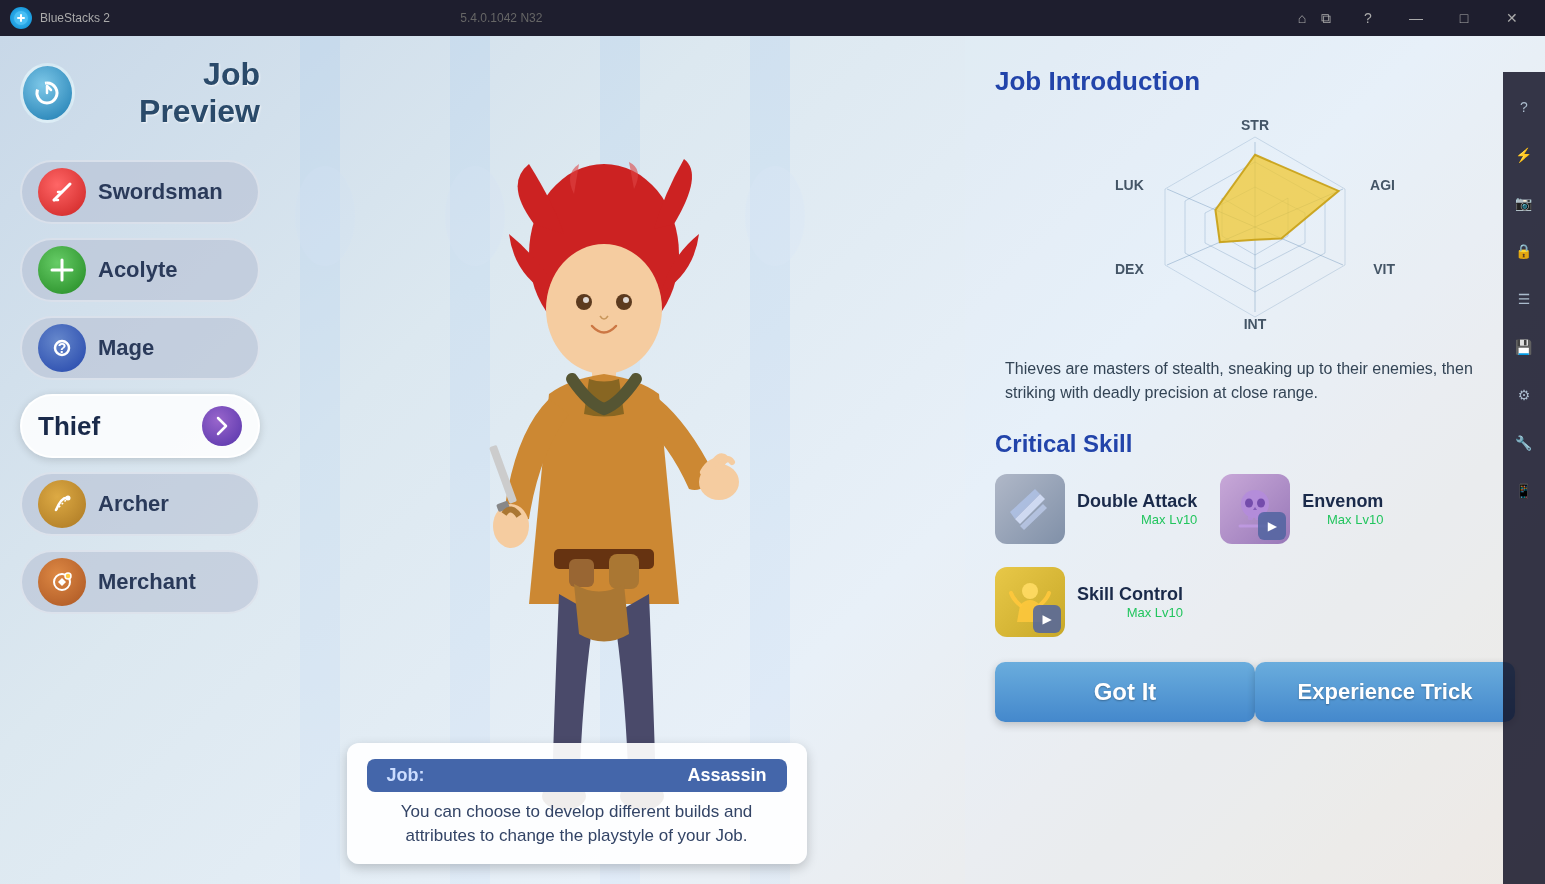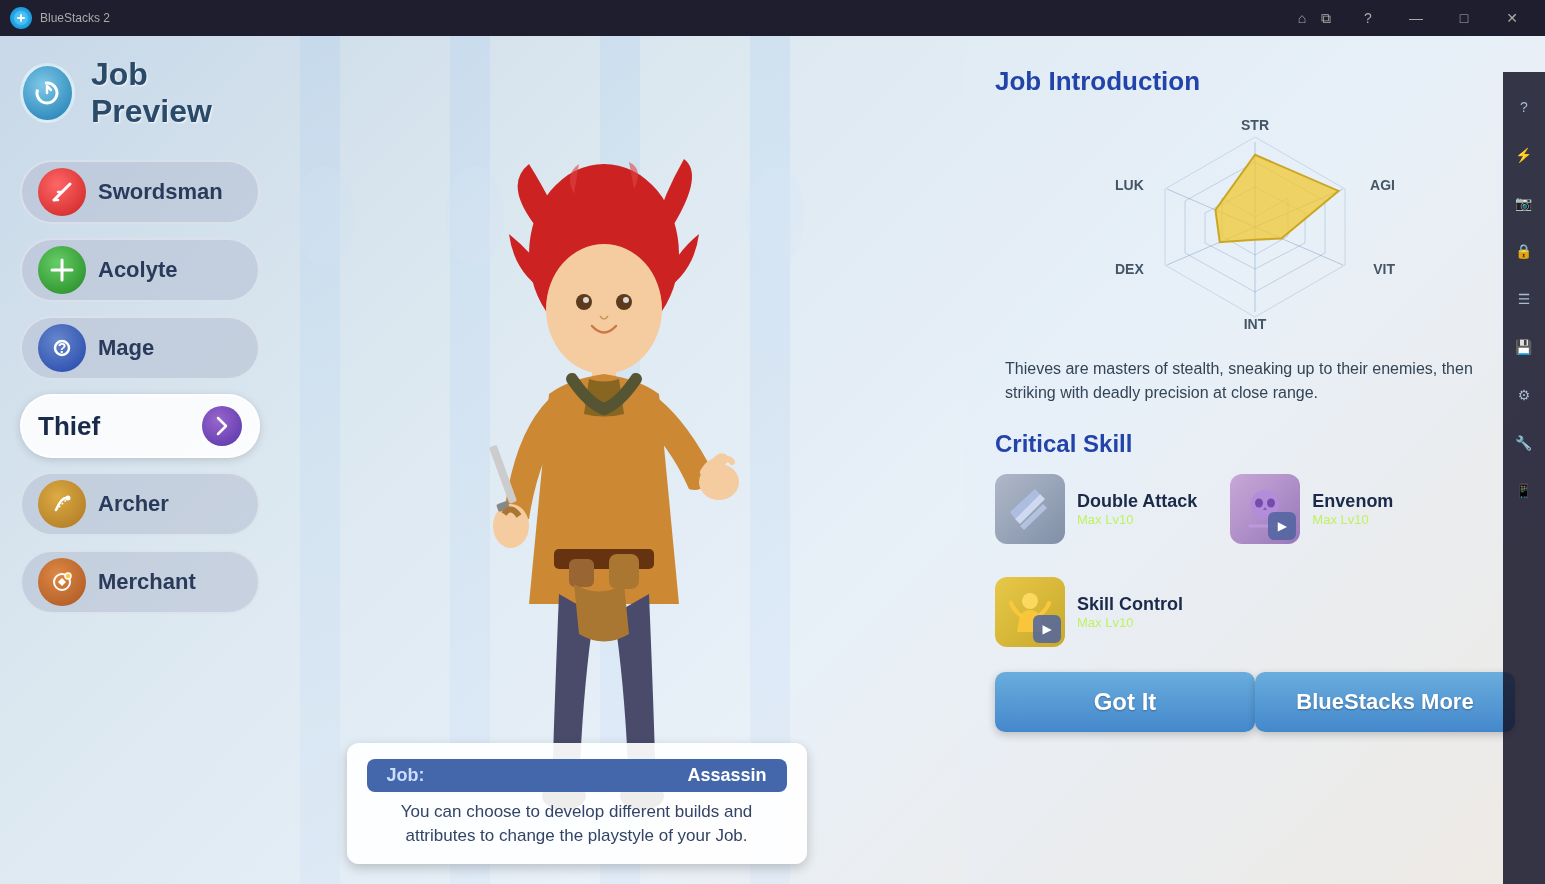--- a/index.html
+++ b/index.html
@@ -110,20 +110,21 @@
       display: flex;
       align-items: center;
       justify-content: center;
       font-size: 24px;
     }
     .page-title-text {
       font-size: 32px;
       font-weight: bold;
       color: #2a4a6a;
       text-shadow: 1px 1px 2px rgba(255,255,255,0.8);
+      text-align: right;
     }
 
     
     .job-list {
       display: flex;
       flex-direction: column;
       gap: 14px;
     }
     .job-item {
       display: flex;
@@ -264,21 +265,21 @@
     
     .critical-skill-title {
       font-size: 24px;
       font-weight: bold;
       color: #2244aa;
       margin-bottom: 16px;
     }
     .skills-grid {
       display: flex;
       flex-wrap: wrap;
-      gap: 33px;
+      gap: 23px;
       margin-bottom: 25px;
     }
     .skill-item {
       display: flex;
       align-items: center;
       gap: 12px;
     }
     .skill-icon-box {
       width: 70px;
       height: 70px;
@@ -308,21 +309,22 @@
       font-size: 12px;
     }
     .skill-info { display: flex; flex-direction: column; }
     .skill-name {
       font-size: 18px;
       font-weight: bold;
       color: #1a2a4a;
     }
     .skill-level {
       font-size: 13px;
-      color: #bef264;
+      color: #22c55e;
+      text-align: right;
     }
 
     
     .bottom-buttons {
       display: flex;
       gap: 0;
       margin-top: 10px;
     }
     .btn-got-it {
       flex: 1;
@@ -382,20 +384,21 @@
 <body>
 
 <div class="title-bar">
   <div class="title-bar-logo">
     <svg width="16" height="16" viewBox="0 0 16 16">
       <circle cx="8" cy="8" r="7" fill="#4fc3f7" opacity="0.8"></circle>
       <path d="M5 8 L11 8 M8 5 L8 11" stroke="white" stroke-width="2" stroke-linecap="round"></path>
     </svg>
   </div>
   <span class="title-bar-text">BlueStacks 2</span>
+  <span class="title-bar-text" style="margin-left:4px; color:#666;">5.4.0.1042 N32</span>
   <div style="flex:1"></div>
   <div class="title-bar-icons">
     <div class="title-bar-icon">⌂</div>
     <div class="title-bar-icon">⧉</div>
   </div>
   <div class="title-bar-controls">
     <div class="tb-ctrl">?</div>
     <div class="tb-ctrl">—</div>
     <div class="tb-ctrl">□</div>
     <div class="tb-ctrl close">✕</div>
@@ -667,21 +670,21 @@
         </div>
         <div class="skill-info">
           <span class="skill-name">Skill Control</span>
           <span class="skill-level">Max Lv10</span>
         </div>
       </div>
     </div>
 
     <div class="bottom-buttons">
       <button class="btn-got-it">Got It</button>
-      <button class="btn-experience">BlueStacks More</button>
+      <button class="btn-experience">Experience Trick</button>
     </div>
   </div>
 
   <div class="right-edge">
     <div class="edge-icon">?</div>
     <div class="edge-icon">⚡</div>
     <div class="edge-icon">📷</div>
     <div class="edge-icon">🔒</div>
     <div class="edge-icon">☰</div>
     <div class="edge-icon">💾</div>

